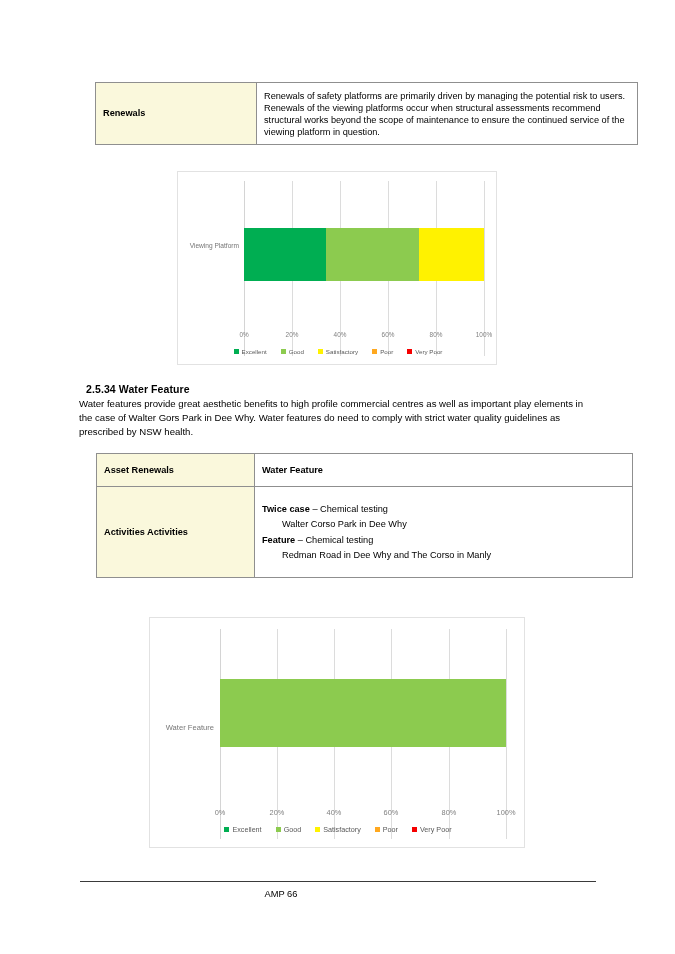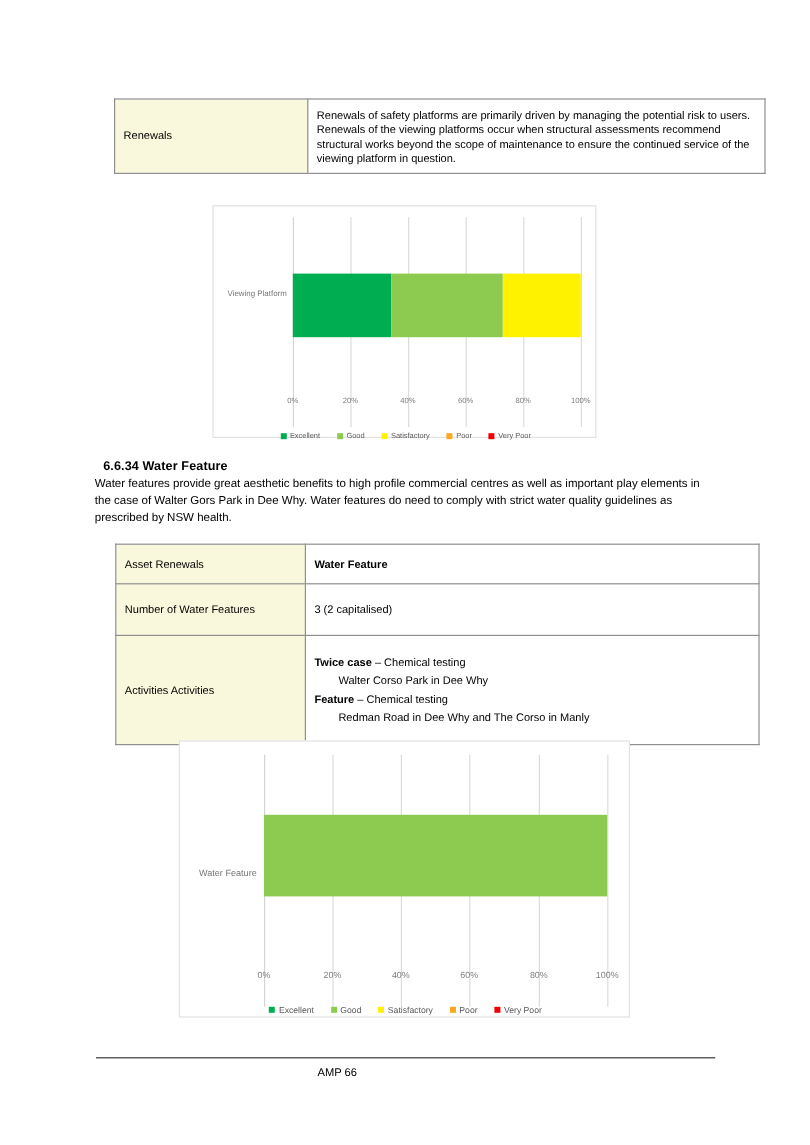--- a/index.html
+++ b/index.html
@@ -30,21 +30,21 @@
     font-size: 9.2px;
   }
   .doc-table td {
     border: 1px solid #8f8f8f;
     vertical-align: middle;
     padding: 5px 7px;
     line-height: 1.32;
   }
   .cell-label {
     background: #FAF8DC;
-    font-weight: normal;
+    font-weight: bold;
     font-size: 9.2px;
     margin-top: 18px;
   }
   .cell-body {
     background: #ffffff;
     font-size: 9.2px;
   }
 
   
   #renewals-table {
@@ -132,21 +132,21 @@
     position: absolute;
     display: flex;
     flex-direction: row;
     align-items: center;
     justify-content: center;
     white-space: nowrap;
   }
   .legend-item {
     display: inline-flex;
     align-items: center;
-    margin: 12px 7px;
+    margin: 0 7px;
   }
   .legend-swatch {
     width: 5px;
     height: 5px;
     margin-right: 3px;
     display: inline-block;
   }
   .legend-text { color: #595959; }
 
   
@@ -259,32 +259,28 @@
           <span class="legend-text">Poor</span>
         </span>
         <span class="legend-item">
           <span class="legend-swatch" style="background:#F50000"></span>
           <span class="legend-text">Very Poor</span>
         </span>
       </div>
     </div>
   </div>
 
-  <div id="section-heading">6.6.34 Water Feature</div>
+  <div id="section-heading">2.5.34 Water Feature</div>
   <div id="section-paragraph">Water features provide great aesthetic benefits to high profile commercial centres as well as important play elements in the case of Walter Gors Park in Dee Why. Water features do need to comply with strict water quality guidelines as prescribed by NSW health.</div>
 
   <table id="water-table" class="doc-table">
     <tbody>
         <tr class="r-asset">
       <td class="cell-label">Asset Renewals</td>
       <td class="cell-body" style="font-weight:bold">Water Feature</td>
-    </tr>
-    <tr class="r-count">
-      <td class="cell-label">Number of Water Features</td>
-      <td class="cell-body">3 (2 capitalised)</td>
     </tr>
     <tr class="r-maint">
       <td class="cell-label">Activities Activities</td>
       <td class="cell-body">
         <div class="maint-line">
           <b>Twice case</b><span> – Chemical testing</span>
         </div>
         <div class="maint-line indent">
           <span>Walter Corso Park in Dee Why</span>
         </div>

